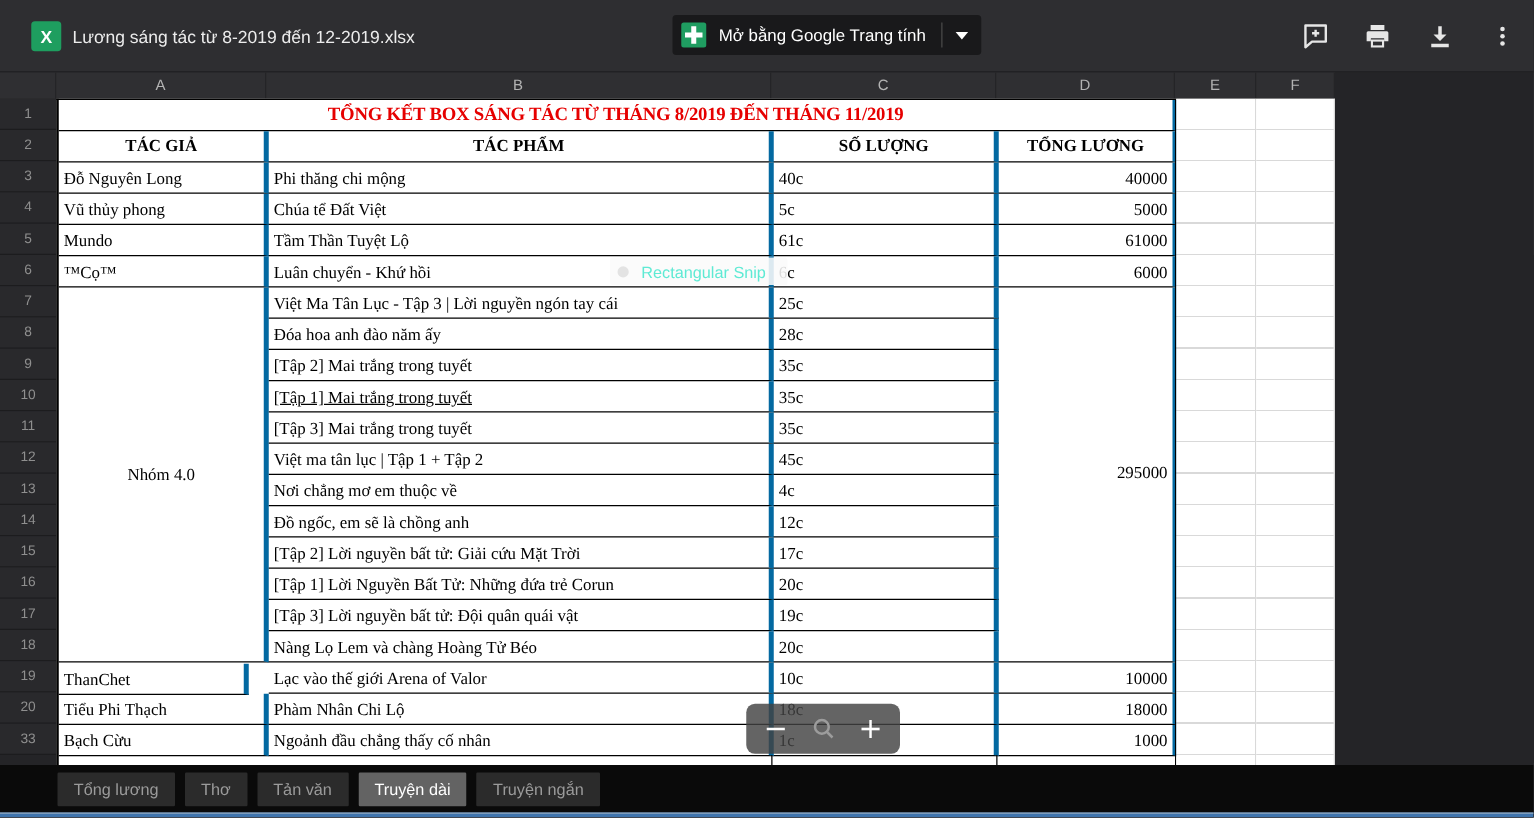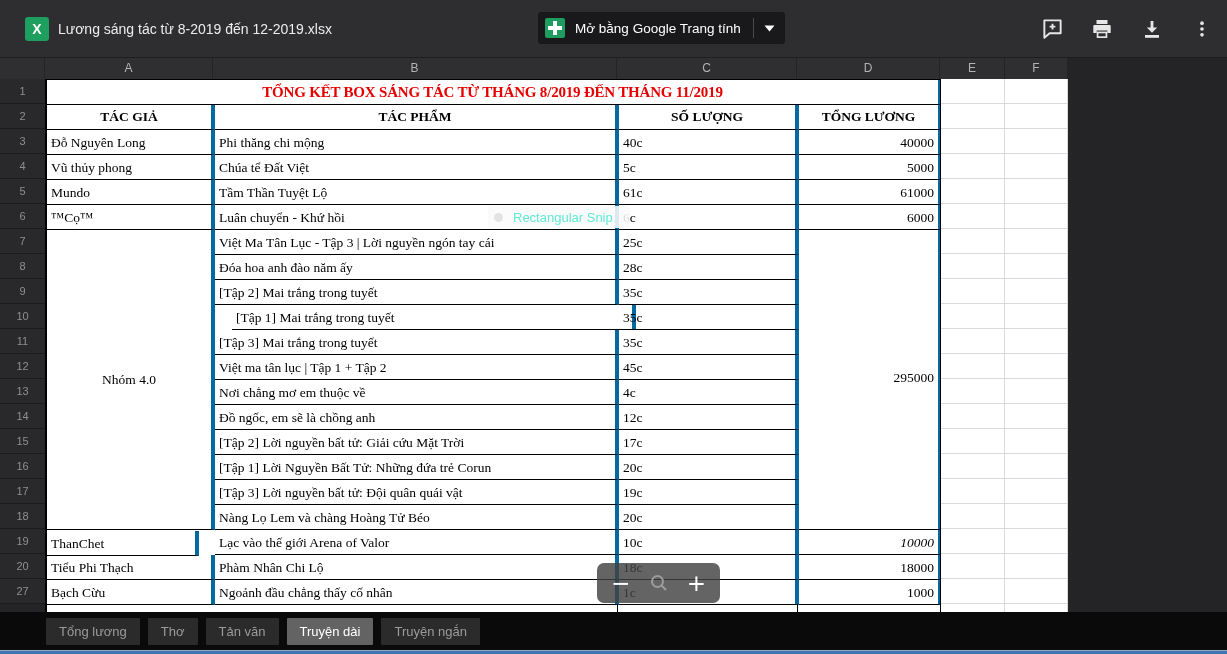--- a/index.html
+++ b/index.html
@@ -138,21 +138,21 @@
       <div class="gr">11</div>
       <div class="gr">12</div>
       <div class="gr">13</div>
       <div class="gr">14</div>
       <div class="gr">15</div>
       <div class="gr">16</div>
       <div class="gr">17</div>
       <div class="gr">18</div>
       <div class="gr">19</div>
       <div class="gr">20</div>
-      <div class="gr">27</div>
+      <div class="gr">33</div>
     </div>
 
   <div id="white">
     <div id="table">
         <div class="cell c-title" style="left: 0px; top: 0px; width: 895px; height: 25px;">TỔNG KẾT BOX SÁNG TÁC TỪ THÁNG 8/2019 ĐẾN THÁNG 11/2019</div>
         <div class="cell c-th" style="left: 0px; top: 25px; width: 168px; height: 25px;">TÁC GIẢ</div>
         <div class="cell c-th" style="left: 168px; top: 25px; width: 404px; height: 25px;">TÁC PHẨM</div>
         <div class="cell c-th" style="left: 572px; top: 25px; width: 180px; height: 25px;">SỐ LƯỢNG</div>
         <div class="cell c-th" style="left: 752px; top: 25px; width: 143px; height: 25px;">TỔNG LƯƠNG</div>
         <div class="cell " style="left: 0px; top: 50px; width: 168px; height: 25px;">Đỗ Nguyên Long</div>
@@ -171,21 +171,21 @@
         <div class="cell " style="left: 168px; top: 125px; width: 404px; height: 25px;">Luân chuyển - Khứ hồi</div>
         <div class="cell " style="left: 572px; top: 125px; width: 180px; height: 25px;">6c</div>
         <div class="cell c-total" style="left: 752px; top: 125px; width: 143px; height: 25px;">6000</div>
         <div class="cell c-center" style="left: 0px; top: 150px; width: 168px; height: 300px;">Nhóm 4.0</div>
         <div class="cell " style="left: 168px; top: 150px; width: 404px; height: 25px;">Việt Ma Tân Lục - Tập 3 | Lời nguyền ngón tay cái</div>
         <div class="cell " style="left: 572px; top: 150px; width: 180px; height: 25px;">25c</div>
         <div class="cell " style="left: 168px; top: 175px; width: 404px; height: 25px;">Đóa hoa anh đào năm ấy</div>
         <div class="cell " style="left: 572px; top: 175px; width: 180px; height: 25px;">28c</div>
         <div class="cell " style="left: 168px; top: 200px; width: 404px; height: 25px;">[Tập 2] Mai trắng trong tuyết</div>
         <div class="cell " style="left: 572px; top: 200px; width: 180px; height: 25px;">35c</div>
-        <div class="cell " style="left: 185px; top: 225px; width: 404px; height: 25px;">[Tập 1] Mai trắng trong tuyết</div>
+        <div class="cell " style="left: 168px; top: 225px; width: 404px; height: 25px; text-decoration: underline;">[Tập 1] Mai trắng trong tuyết</div>
         <div class="cell " style="left: 572px; top: 225px; width: 180px; height: 25px;">35c</div>
         <div class="cell " style="left: 168px; top: 250px; width: 404px; height: 25px;">[Tập 3] Mai trắng trong tuyết</div>
         <div class="cell " style="left: 572px; top: 250px; width: 180px; height: 25px;">35c</div>
         <div class="cell " style="left: 168px; top: 275px; width: 404px; height: 25px;">Việt ma tân lục | Tập 1 + Tập 2</div>
         <div class="cell " style="left: 572px; top: 275px; width: 180px; height: 25px;">45c</div>
         <div class="cell " style="left: 168px; top: 300px; width: 404px; height: 25px;">Nơi chẳng mơ em thuộc về</div>
         <div class="cell " style="left: 572px; top: 300px; width: 180px; height: 25px;">4c</div>
         <div class="cell " style="left: 168px; top: 325px; width: 404px; height: 25px;">Đồ ngốc, em sẽ là chồng anh</div>
         <div class="cell " style="left: 572px; top: 325px; width: 180px; height: 25px;">12c</div>
         <div class="cell " style="left: 168px; top: 350px; width: 404px; height: 25px;">[Tập 2] Lời nguyền bất tử: Giải cứu Mặt Trời</div>
@@ -193,21 +193,21 @@
         <div class="cell " style="left: 168px; top: 375px; width: 404px; height: 25px;">[Tập 1] Lời Nguyền Bất Tử: Những đứa trẻ Corun</div>
         <div class="cell " style="left: 572px; top: 375px; width: 180px; height: 25px;">20c</div>
         <div class="cell " style="left: 168px; top: 400px; width: 404px; height: 25px;">[Tập 3] Lời nguyền bất tử: Đội quân quái vật</div>
         <div class="cell " style="left: 572px; top: 400px; width: 180px; height: 25px;">19c</div>
         <div class="cell " style="left: 168px; top: 425px; width: 404px; height: 25px;">Nàng Lọ Lem và chàng Hoàng Tử Béo</div>
         <div class="cell " style="left: 572px; top: 425px; width: 180px; height: 25px;">20c</div>
         <div class="cell c-mid" style="left: 752px; top: 150px; width: 143px; height: 300px;">295000</div>
         <div class="cell " style="left: 0px; top: 451px; width: 152px; height: 25px;">ThanChet</div>
         <div class="cell " style="left: 168px; top: 450px; width: 404px; height: 25px;">Lạc vào thế giới Arena of Valor</div>
         <div class="cell " style="left: 572px; top: 450px; width: 180px; height: 25px;">10c</div>
-        <div class="cell c-total" style="left: 752px; top: 450px; width: 143px; height: 25px; font-style: italic;">10000</div>
+        <div class="cell c-total" style="left: 752px; top: 450px; width: 143px; height: 25px;">10000</div>
         <div class="cell " style="left: 0px; top: 475px; width: 168px; height: 25px;">Tiểu Phi Thạch</div>
         <div class="cell " style="left: 168px; top: 475px; width: 404px; height: 25px;">Phàm Nhân Chi Lộ</div>
         <div class="cell " style="left: 572px; top: 475px; width: 180px; height: 25px;">18c</div>
         <div class="cell c-total" style="left: 752px; top: 475px; width: 143px; height: 25px;">18000</div>
         <div class="cell " style="left: 0px; top: 500px; width: 168px; height: 25px;">Bạch Cừu</div>
         <div class="cell " style="left: 168px; top: 500px; width: 404px; height: 25px;">Ngoảnh đầu chẳng thấy cố nhân</div>
         <div class="cell " style="left: 572px; top: 500px; width: 180px; height: 25px;">1c</div>
         <div class="cell c-total" style="left: 752px; top: 500px; width: 143px; height: 25px;">1000</div>
       </div>
     <div id="ef">

